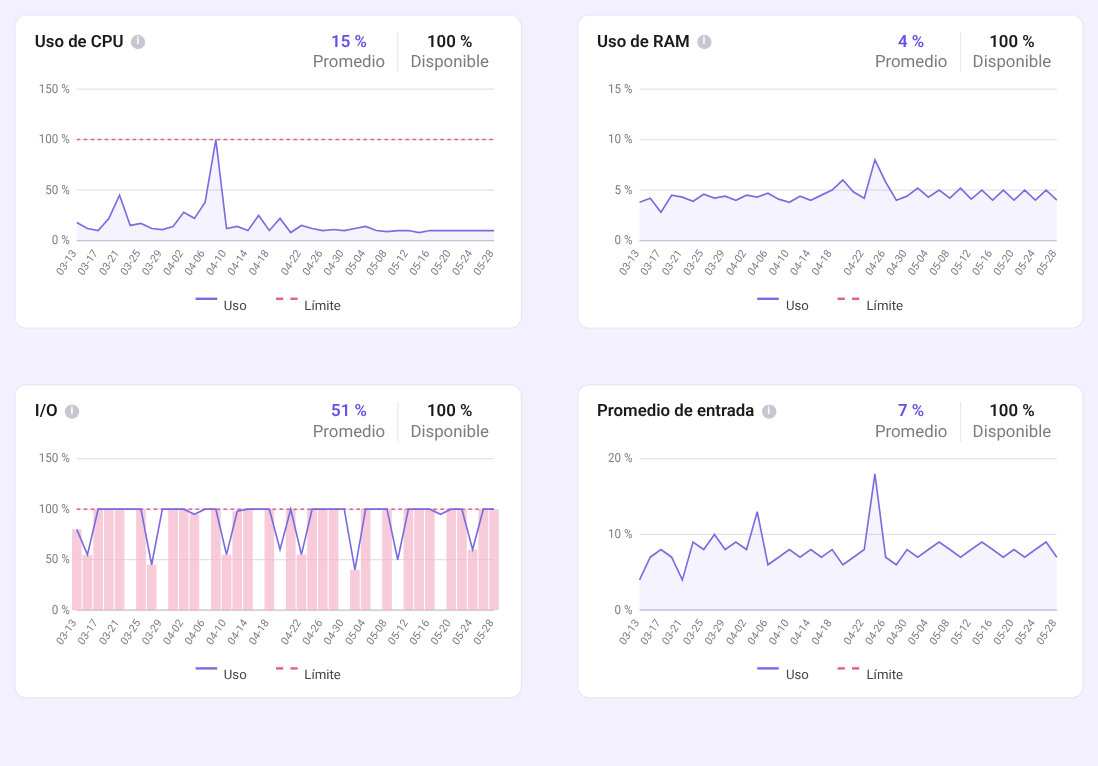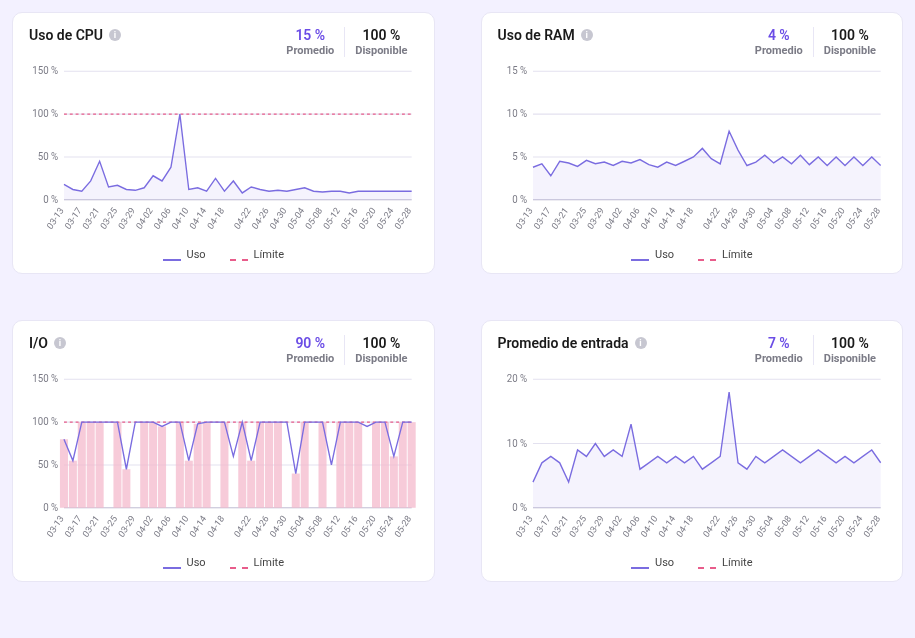--- a/index.html
+++ b/index.html
@@ -7,32 +7,32 @@
   .card{background:#fff;border:1px solid #e8e6f5;border-radius:10px;padding:14px 16px 10px 16px;box-sizing:border-box;display:flex;flex-direction:column;}
   .hdr{display:flex;align-items:flex-start;justify-content:space-between;}
   .ttl{display:flex;align-items:center;gap:6px;font-size:14px;font-weight:600;color:#1a1a1a;}
   .info-ico{width:12px;height:12px;border-radius:50%;background:#c7c7d1;color:#fff;font-size:9px;line-height:12px;text-align:center;font-weight:700;display:inline-block;}
   .stats{display:flex;align-items:center;}
   .stat{padding:0 10px;text-align:center;}
   .stat+.stat{border-left:1px solid #e8e6f5;}
   .stat .v{font-size:14px;font-weight:600;}
   .stat .v.purple{color:#6b4de6;}
   .stat .v.dark{color:#1a1a1a;}
-  .stat .l{font-size:11px;color:#7b7b86;margin-top:1px;font-weight:bold;}
+  .stat .l{font-size:14px;color:#7b7b86;margin-top:1px;}
   .chart{flex:1;margin-top:8px;position:relative;min-height:170px;}
   .chartsvg{width:100%;height:100%;display:block;}
   .ytick text{font-size:10px;fill:#7b7b86;}
   .xtick text{font-size:9px;fill:#7b7b86;}
   .axisline{stroke:#e3e1ef;stroke-width:1;}
   .series-line{stroke:#7a6ce0;stroke-width:1.4;fill:none;}
   .series-area{fill:#7a6ce0;opacity:0.08;}
   .limit-line{stroke:#e85c8b;stroke-width:1.2;stroke-dasharray:3 3;fill:none;}
   .bars rect{fill:#f4b5c9;opacity:0.7;}
   .legend{display:flex;justify-content:center;gap:24px;font-size:11px;color:#444;padding:4px 0 2px 0;}
-  .lg{display:flex;align-items:flex-end;gap:6px;}
+  .lg{display:flex;align-items:flex-start;gap:6px;}
   .lg .swatch{width:18px;height:0;border-top:2px solid;}
   .lg .swatch.uso{border-color:#7a6ce0;}
   .lg .swatch.lim{border-color:#e85c8b;border-top-style:dashed;}
 </style>
 </head>
 <body>
 
 <div class="wrap" id="grid">
     <div class="card">
     <div class="hdr">
@@ -258,21 +258,21 @@
     </div>
     </div>
     <div class="card">
     <div class="hdr">
       <div class="ttl">
         <span>I/O</span>
         <span class="info-ico">i</span>
       </div>
       <div class="stats">
         <div class="stat">
-          <div class="v purple">90 %</div>
+          <div class="v purple">51 %</div>
           <div class="l">Promedio</div>
         </div>
         <div class="stat">
           <div class="v dark">100 %</div>
           <div class="l">Disponible</div>
         </div>
       </div>
     </div>
     <div class="chart">
       <svg class="chartsvg" viewBox="0 0 400 170" preserveAspectRatio="none">

